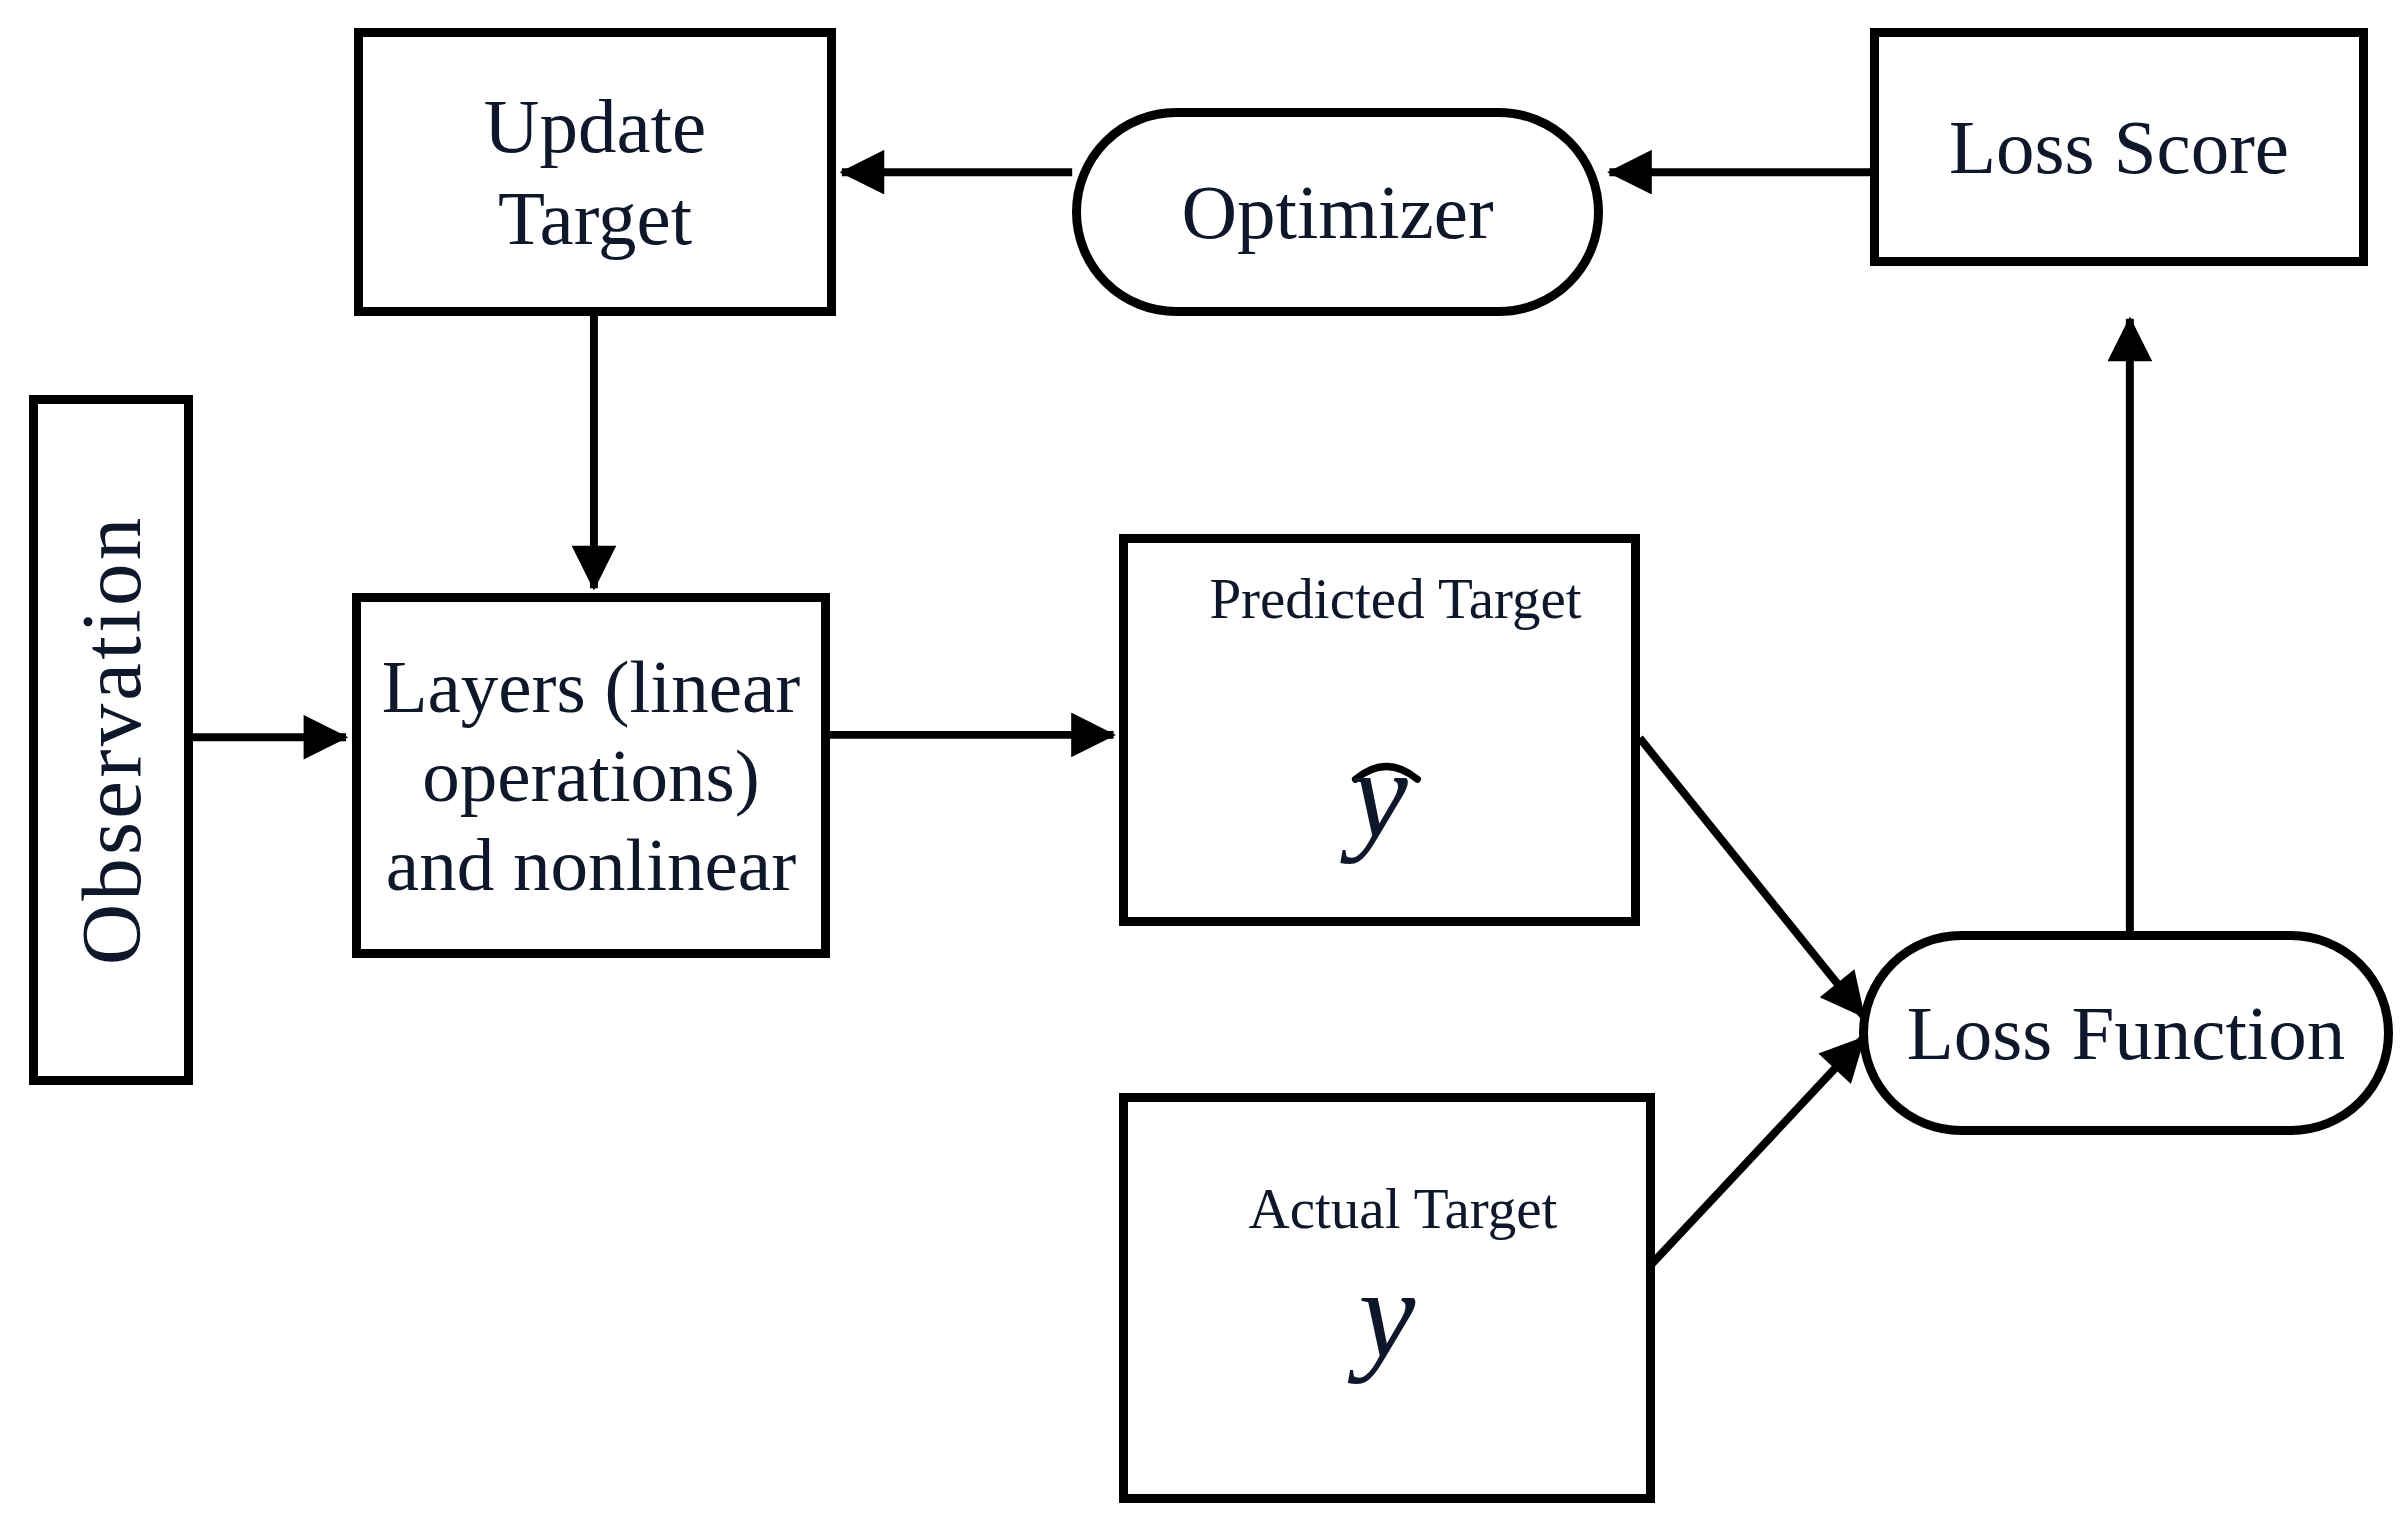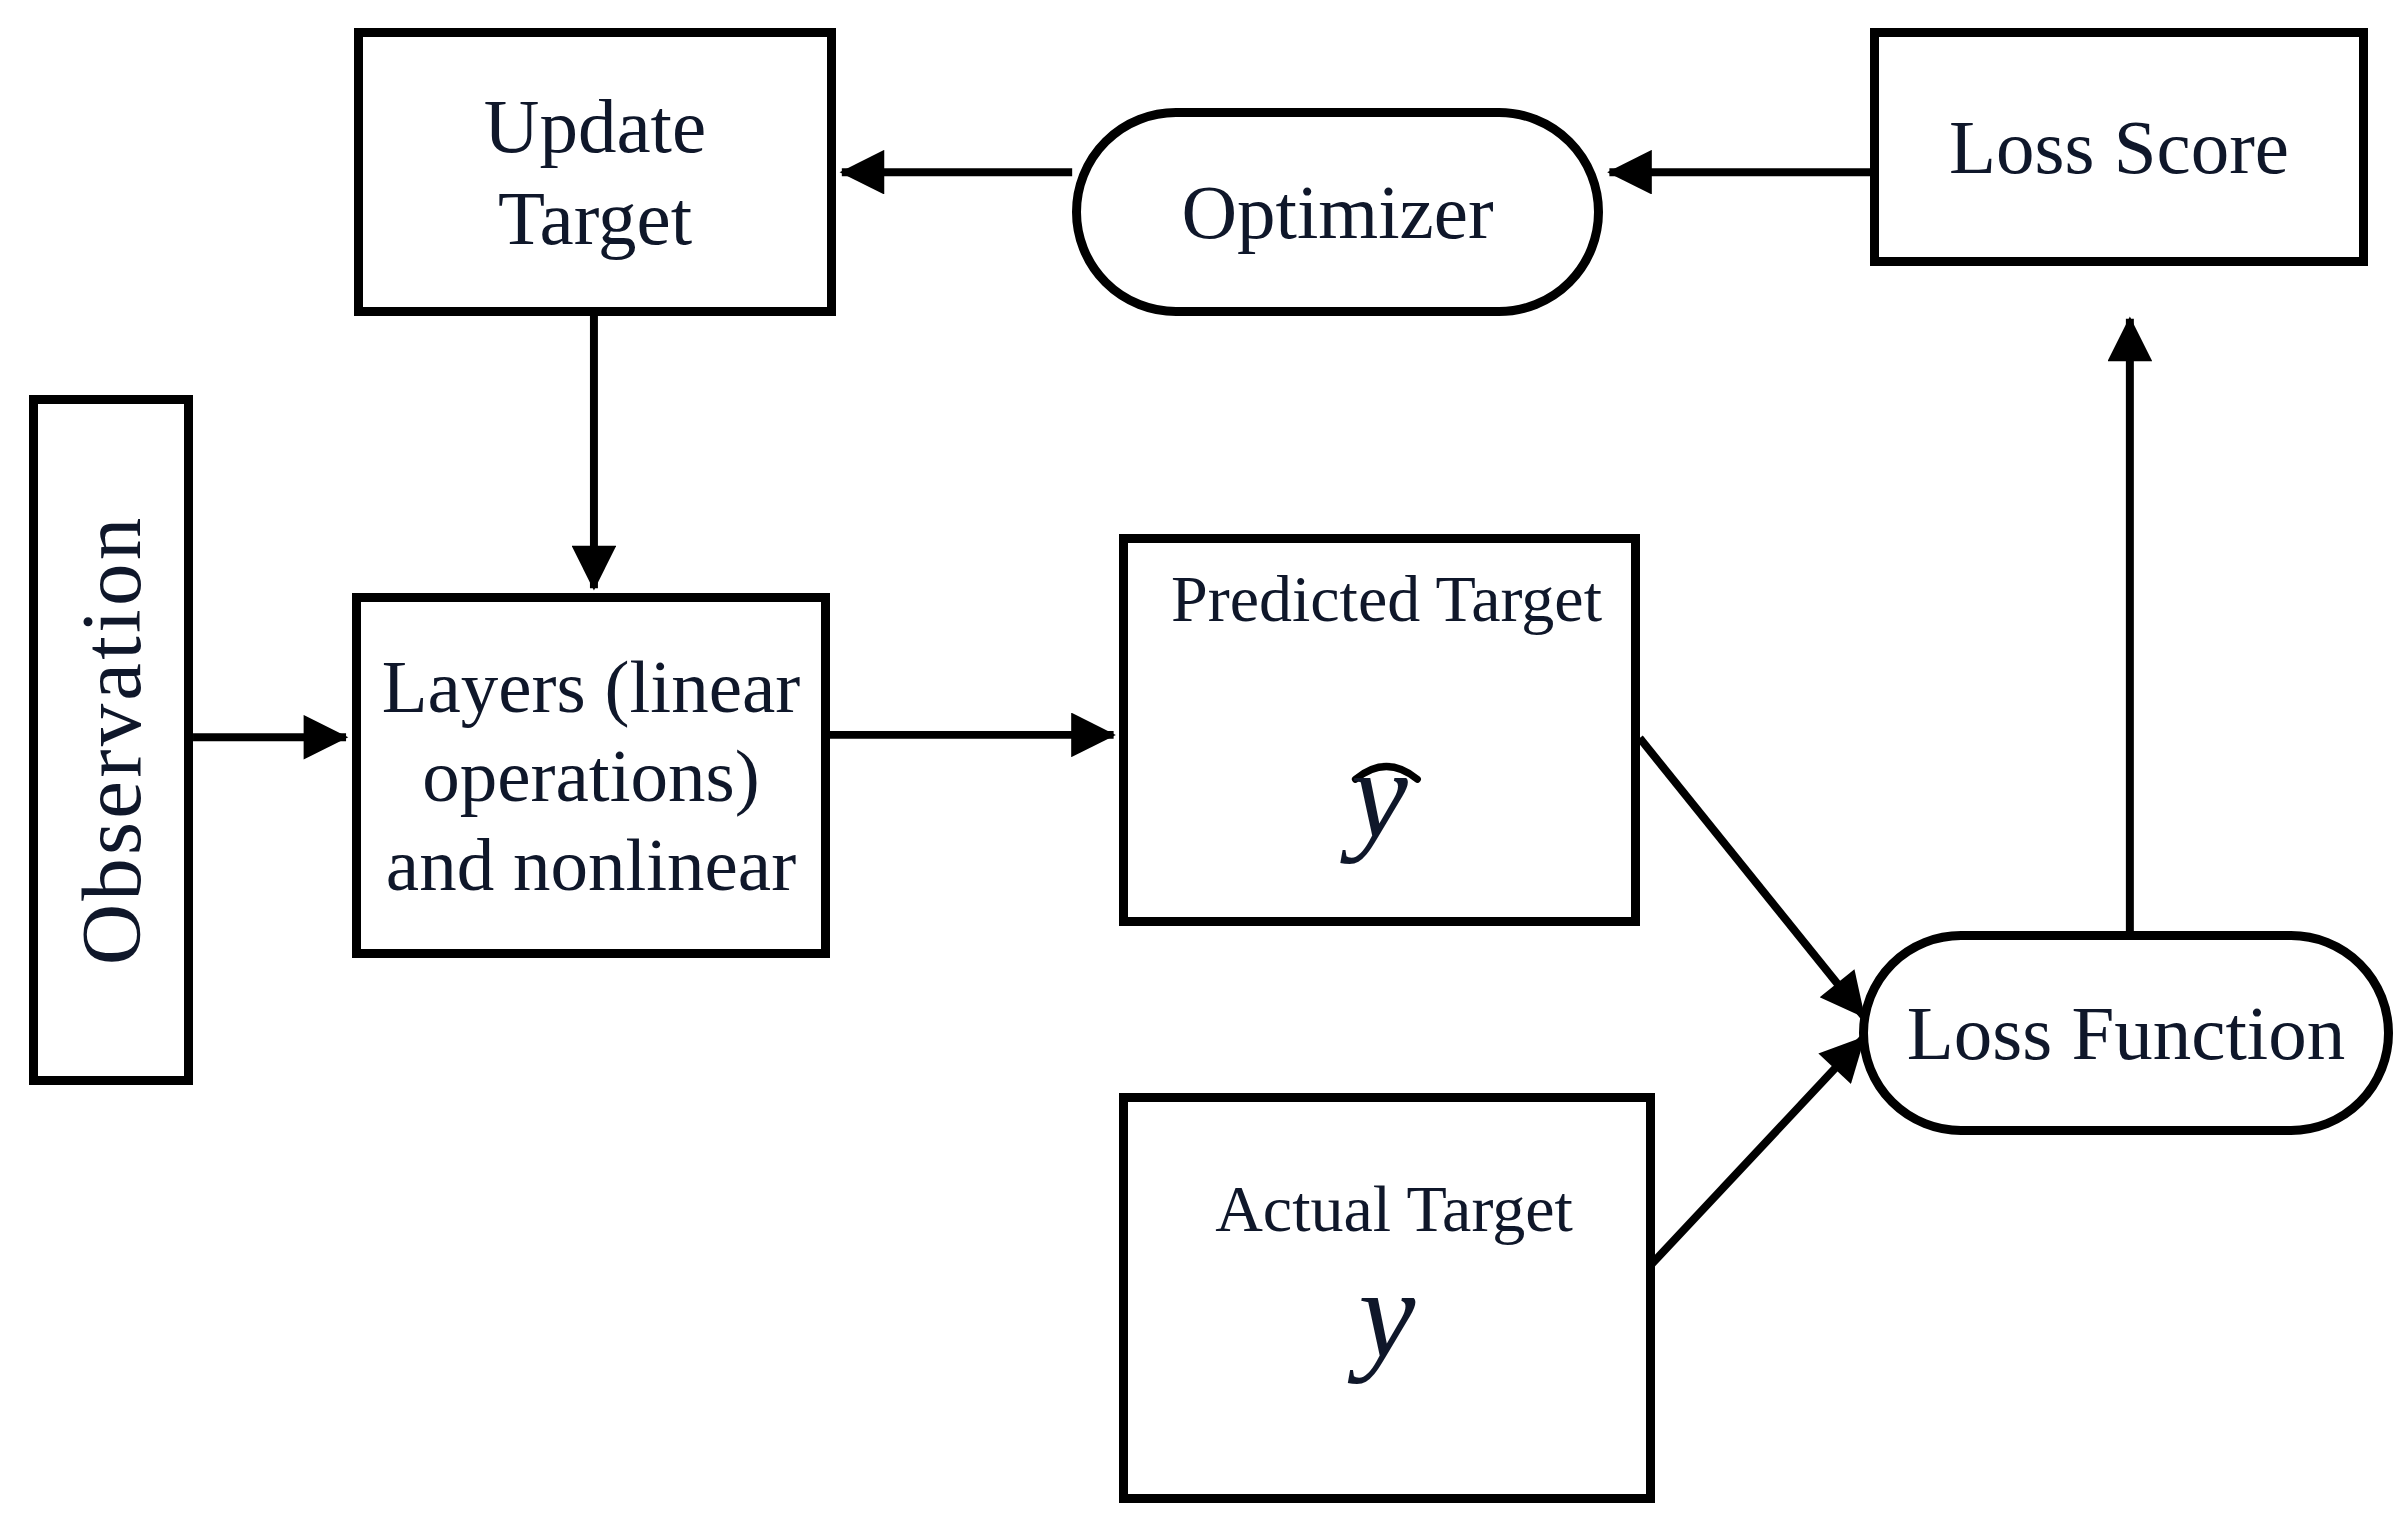--- a/index.html
+++ b/index.html
@@ -48,23 +48,23 @@
     line-height: 89px;
   }
   .vert-label {
     transform: rotate(-90deg);
     white-space: nowrap;
     font-size: 85px;
     letter-spacing: 3.2px;
   }
   .abs-label {
     position: absolute;
-    left: 7px;
+    left: 16px;
     width: 100%;
-    font-size: 66px;
+    font-size: 57px;
     line-height: 92px;
     text-align: center;
   }
   .plabel { top: 9.6px; }
   .alabel { top: 61px; }
   .ysym {
     position: absolute;
     left: 0;
     width: 100%;
     text-align: center;

